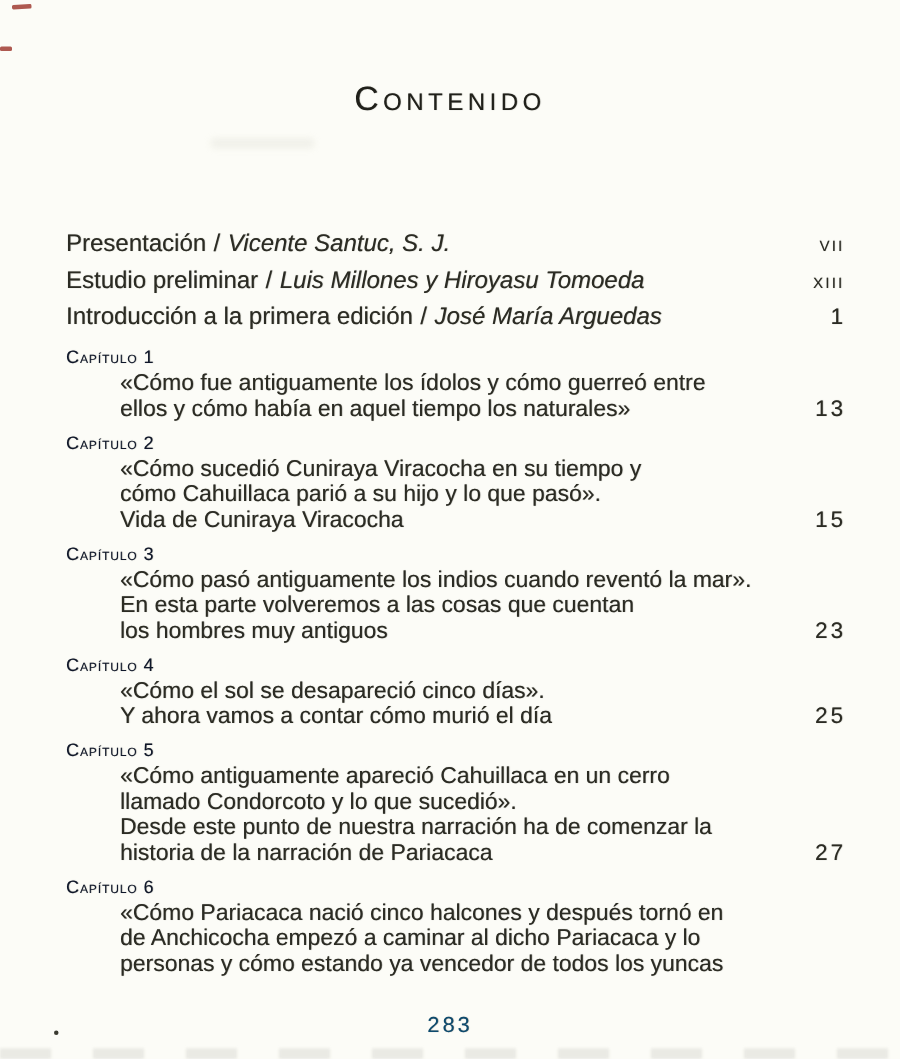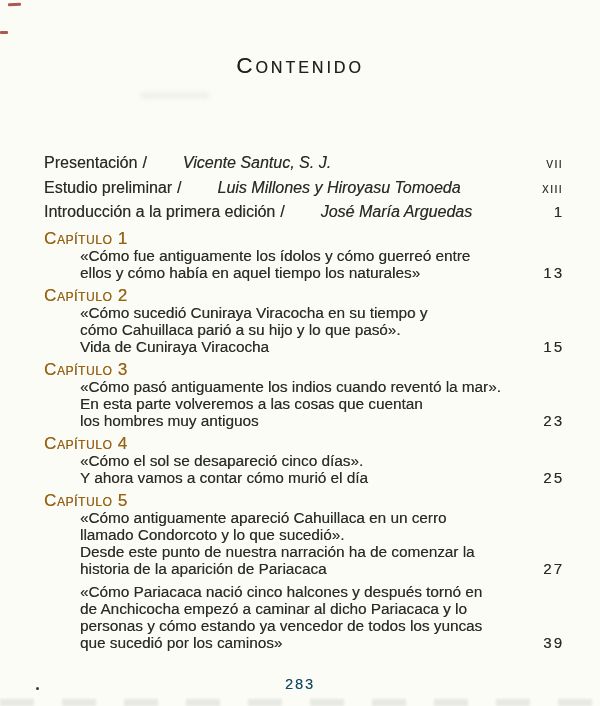--- a/index.html
+++ b/index.html
@@ -32,32 +32,32 @@
 
   .toc { position: absolute; left: 44px; right: 38px; top: 151px; }
 
   .fm-row {
     display: flex; align-items: baseline;
     font-size: 16px; line-height: 24.6px;
     white-space: nowrap;
     text-align: right;
   }
   .fm-row .sep { margin: 0 5px; }
-  .fm-row .author { font-style: italic; margin-left: 31px; }
+  .fm-row .author { font-style: italic; }
   .pg { margin-left: auto; }
   .pg.roman { font-variant: small-caps; letter-spacing: 1.5px; font-size: 14.5px; margin-right: -1px; }
   .pg.num { letter-spacing: 2px; margin-right: -2px; font-size: 15px; }
 
   .chapters { margin-top: 5px; }
   .chapter { margin-bottom: 6px; }
   .ch-head {
     font-variant: small-caps;
-    font-size: 17px; line-height: 17px;
+    font-size: 12px; line-height: 17px;
     letter-spacing: 0.6px;
-    color: #a16207;
+    color: #0f172a;
   }
   .ch-body { margin-left: 36px; font-size: 15.3px; line-height: 17px; }
   .ch-line { white-space: nowrap; }
   .ch-line.last { display: flex; align-items: flex-start; }
 
   .footer {
     position: absolute; top: 676px; left: 0; width: 100%;
     text-align: center;
     font-size: 14.5px; letter-spacing: 2px;
     color: #0c4a6e;
@@ -160,35 +160,32 @@
         </div>
       </div>
 
       <div class="chapter">
         <div class="ch-head">Capítulo 5</div>
         <div class="ch-body">
           <div class="ch-line">«Cómo antiguamente apareció Cahuillaca en un cerro</div>
           <div class="ch-line">llamado Condorcoto y lo que sucedió».</div>
           <div class="ch-line">Desde este punto de nuestra narración ha de comenzar la</div>
           <div class="ch-line last">
-            <span>historia de la aparición de Pariacaca</span>
+            <span>historia de la narración de Pariacaca</span>
             <span class="pg num">27</span>
           </div>
         </div>
       </div>
 
       <div class="chapter">
+        <div class="ch-head">Capítulo 6</div>
         <div class="ch-body">
           <div class="ch-line">«Cómo Pariacaca nació cinco halcones y después tornó en</div>
           <div class="ch-line">de Anchicocha empezó a caminar al dicho Pariacaca y lo</div>
           <div class="ch-line">personas y cómo estando ya vencedor de todos los yuncas</div>
-          <div class="ch-line last">
-            <span>que sucedió por los caminos»</span>
-            <span class="pg num">39</span>
-          </div>
         </div>
       </div>
 
     </div>
   </div>
 
   <span class="ink-dot"></span>
   <div class="footer">283</div>
   <div class="scan-noise"></div>
 

